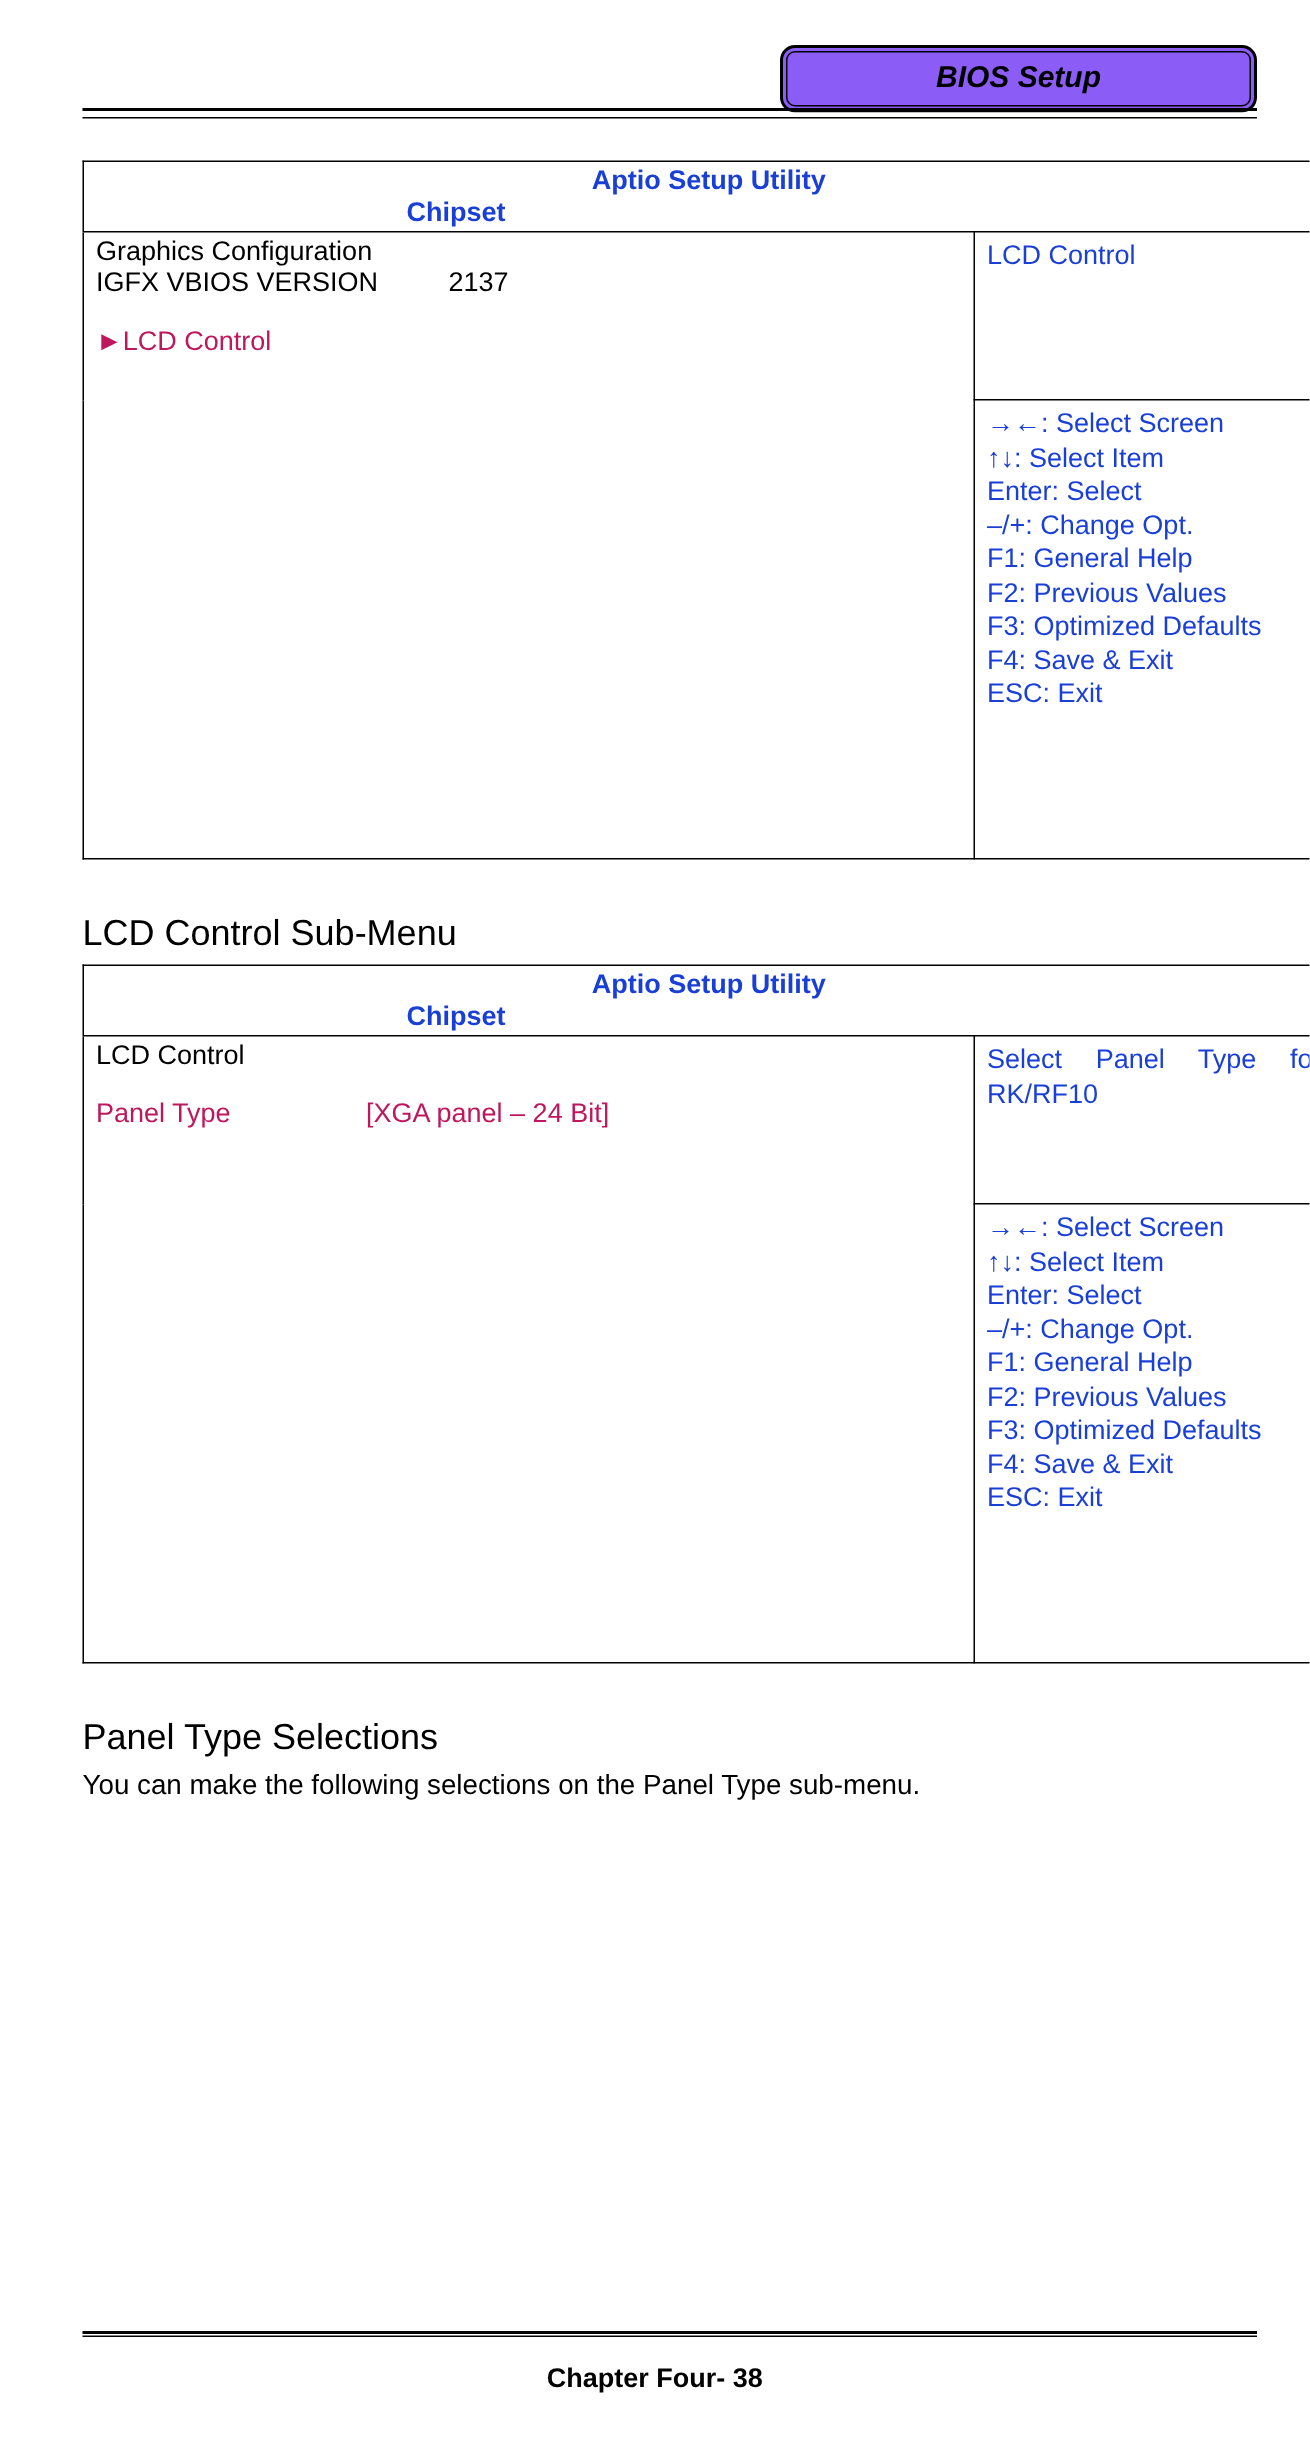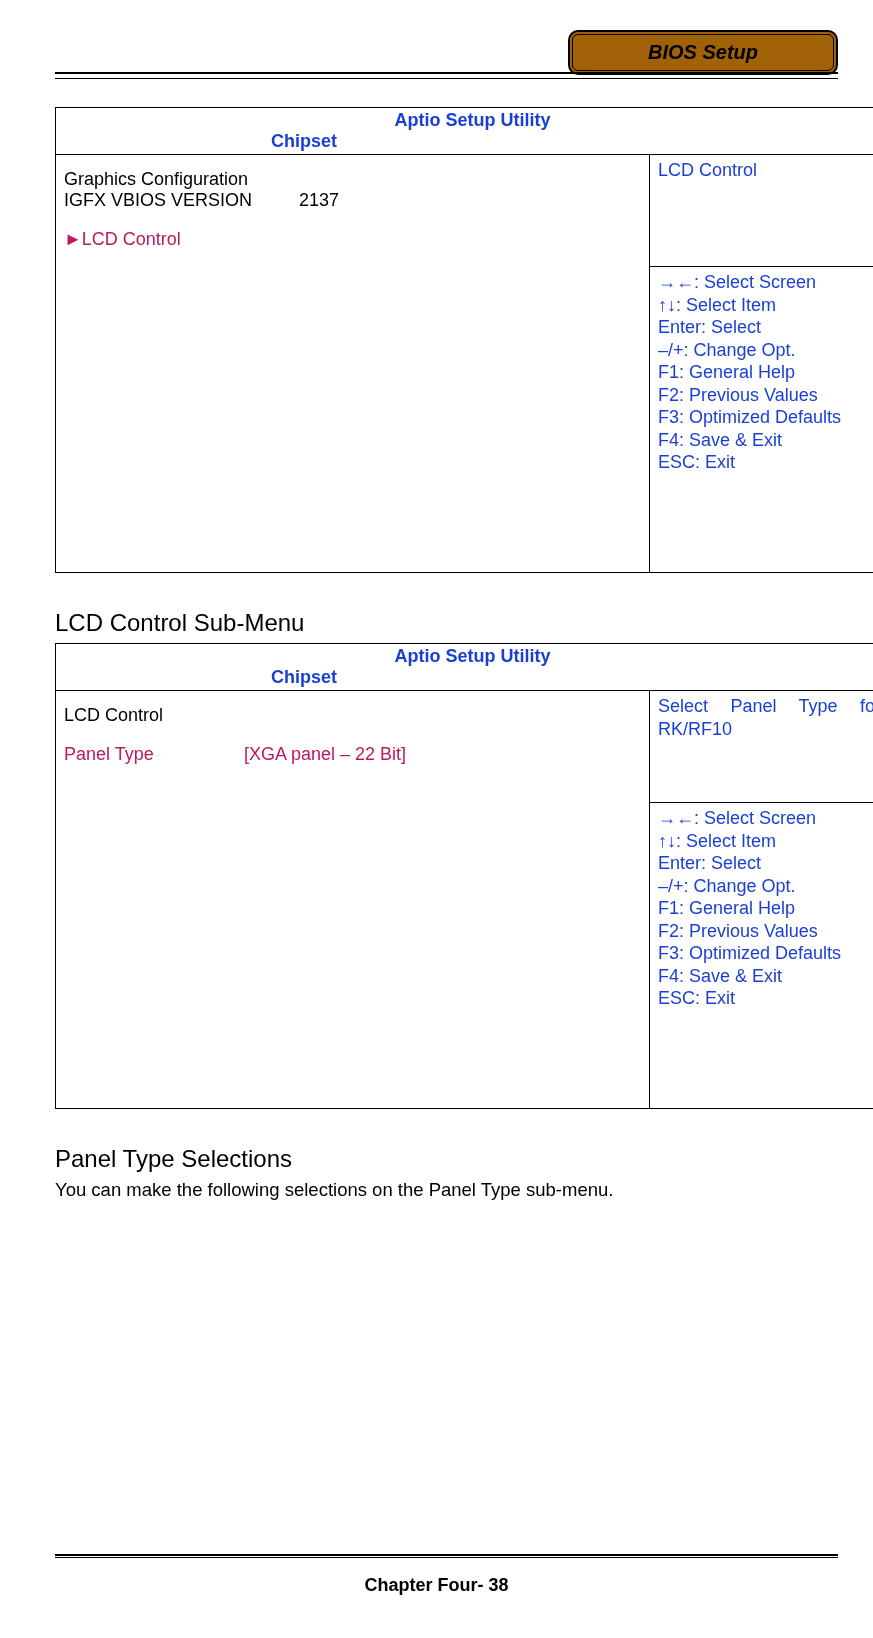--- a/index.html
+++ b/index.html
@@ -11,22 +11,22 @@
       padding: 20px 35px 20px 55px;
       color: #000;
       position: relative;
     }
     .header { margin-bottom: 28px; margin-top:10px; }
     .header-badge {
       float: right;
       border: 2.5px solid #000;
       border-radius: 10px;
       padding: 2px;
-      background: #a16207;
-      width: 270px;
+      background: #8b5cf6;
+      width: 318px;
     }
     .header-badge-inner {
       border: 1.5px solid #000;
       border-radius: 6px;
       padding: 6px 12px;
       text-align: center;
       font-weight: bold;
       font-style: italic;
       font-size: 20px;
     }
@@ -60,21 +60,21 @@
       color: #1a3fd6;
       font-weight: bold;
       text-align: center;
       padding: 2px 0 0 0;
     }
     .bios-header2 {
       color: #1a3fd6;
       font-weight: bold;
       padding: 0 0 2px 215px;
     }
-    .bios-main { padding: 14px 8px; height: 418px; border-right:none; }
+    .bios-main { padding: 2px 8px; height: 418px; border-right:none; }
     .bios-main-short { height:418px;}
     .bios-help { color: #1a3fd6; padding: 4px 8px; width: 240px; border-bottom:none;}
     .bios-keys { color: #1a3fd6; padding: 4px 8px; }
     .bios-keys div, .bios-help div { line-height: 1.25; }
     .kv-row { display: flex; }
     .kv-label { width: 235px; }
     .kv-value { }
     .blue { color: #be185d; }
     .justify { text-align: justify; text-align-last: justify; }
     .body-text {
@@ -176,21 +176,21 @@
       <div class="bios-header1">Aptio Setup Utility</div>
       <div class="bios-header2">Chipset</div>
     </td>
         </tr>
     <tr>
       <td class="bios-main bios-main-short" rowspan="2">
         <div>LCD Control</div>
         <div class="spacer"></div>
         <div class="kv-row blue">
           <span class="kv-label" style="width:180px;">Panel Type</span>
-          <span class="kv-value">[XGA panel – 22 Bit]</span>
+          <span class="kv-value">[XGA panel – 24 Bit]</span>
         </div>
       </td>
       <td class="bios-help" style="height:112px;">
         <div class="justify" style="text-align-last:left;">Select Panel Type for RK/RF10</div>
       </td>
     </tr>
     <tr>
       <td class="bios-keys">
         <div>→←: Select Screen</div>
         <div>↑↓: Select Item</div>

